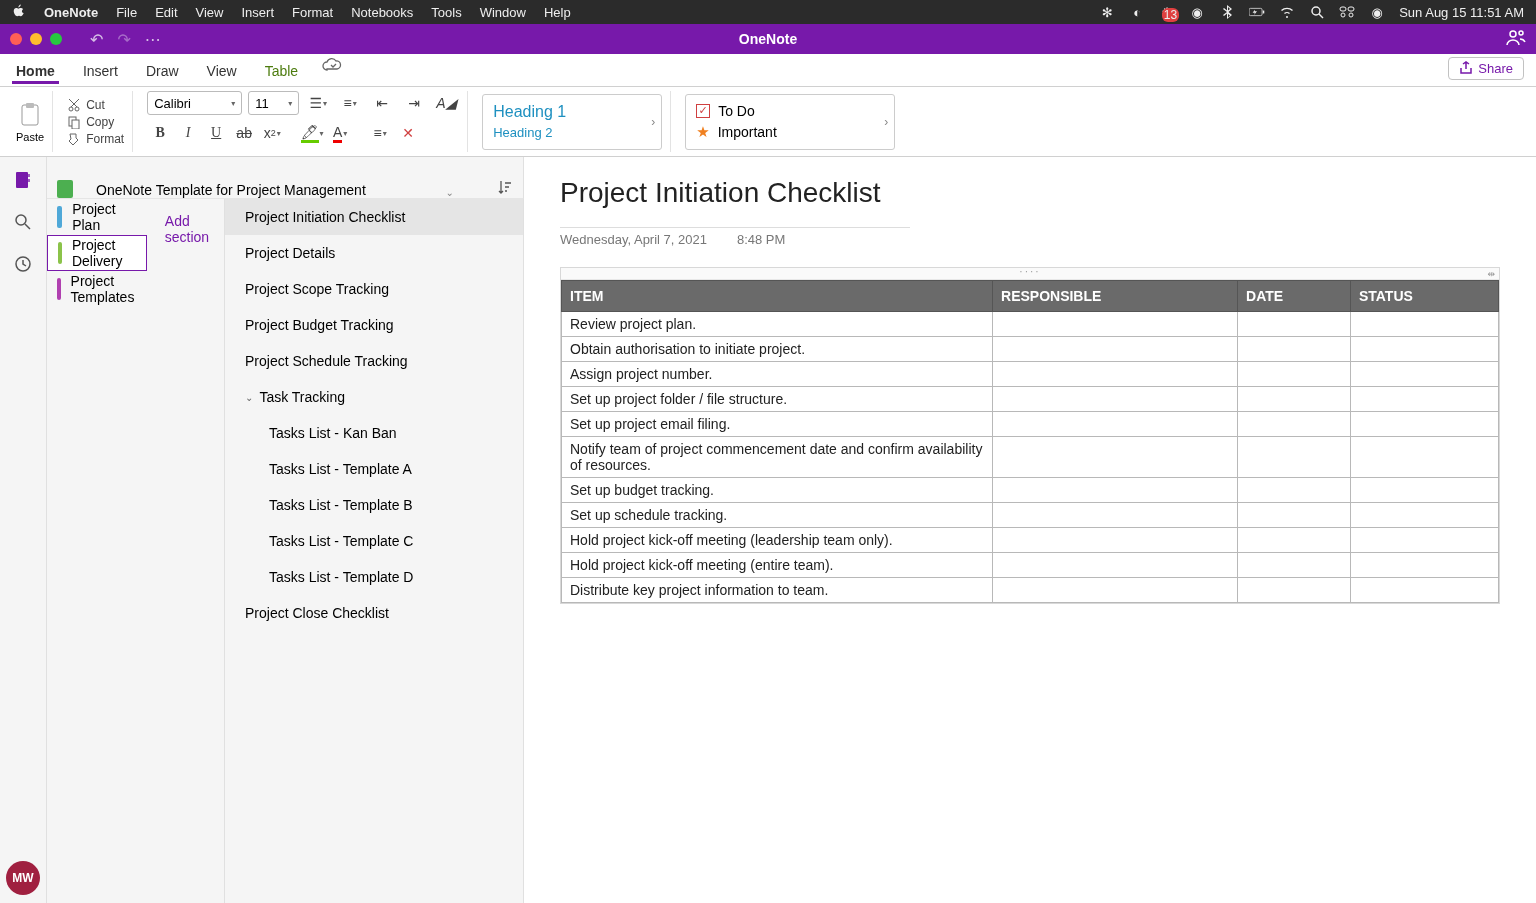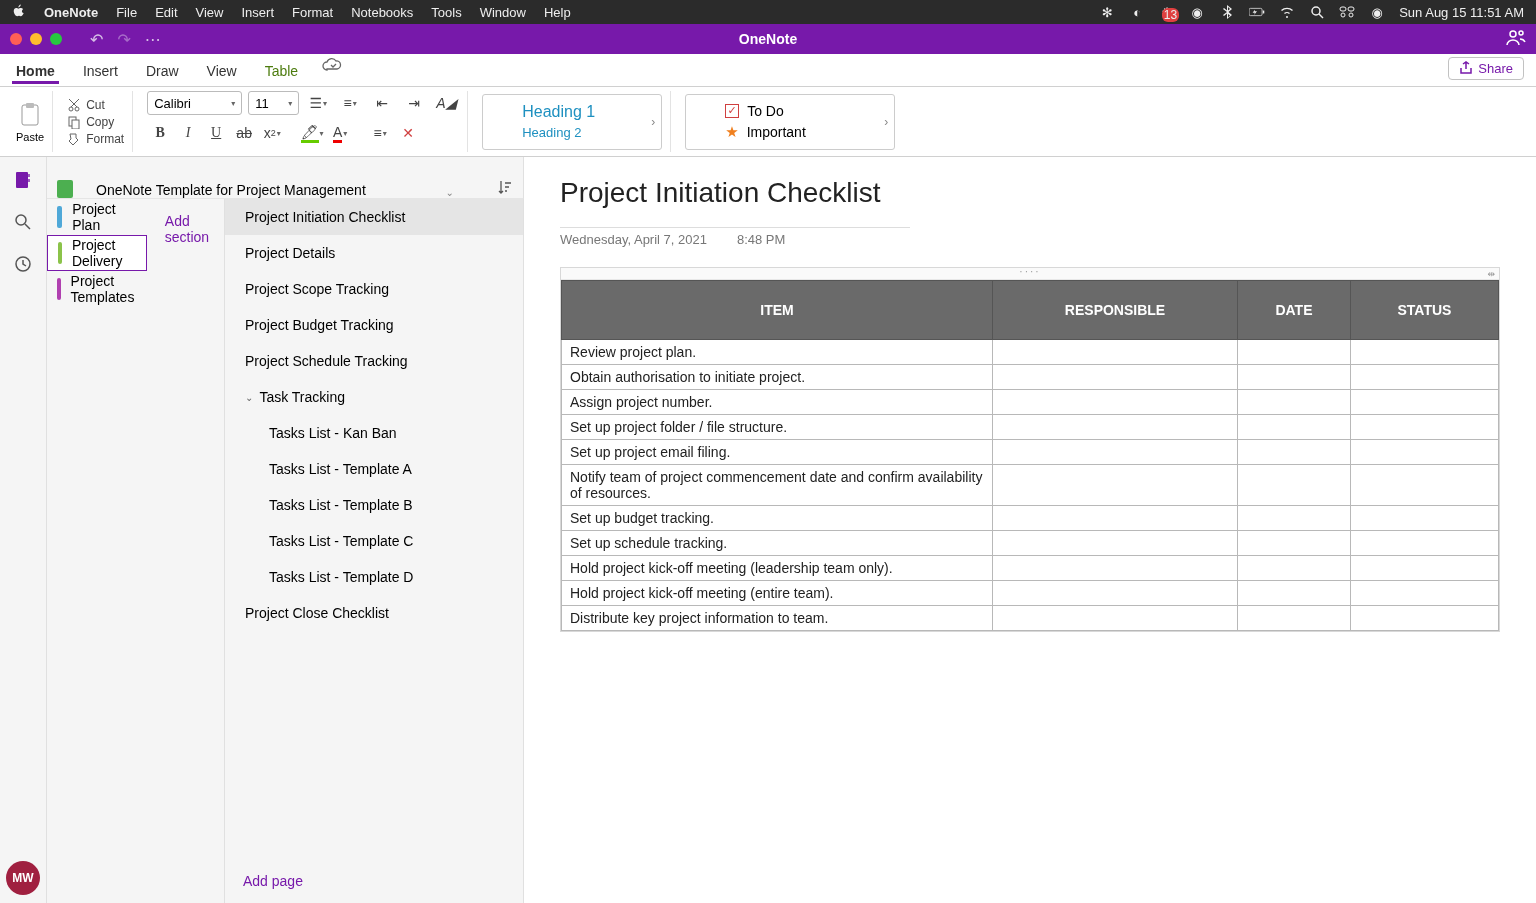--- a/index.html
+++ b/index.html
@@ -42,21 +42,21 @@
 .font-name { width: 72px; }
 .font-size { width: 28px; }
 .fmt-btn { width: 26px; height: 24px; display: inline-flex; align-items: center; justify-content: center; border-radius: 3px; color: #444; font-size: 14px; }
 .fmt-btn.bold { font-weight: 700; font-family: "Times New Roman", serif; }
 .fmt-btn.italic { font-style: italic; font-family: "Times New Roman", serif; }
 .fmt-btn.underline { text-decoration: underline; font-family: "Times New Roman", serif; }
 .fmt-btn.strike { text-decoration: line-through; }
 .dd-caret { font-size: 8px; color: #666; margin-left: 1px; }
 .styles-box, .tags-box { border: 1px solid #ccc; border-radius: 3px; width: 180px; height: 56px; display: flex; flex-direction: column; justify-content: center; padding: 4px 10px; font-size: 14px; position: relative; background: #fff; }
 .tags-box { width: 210px; }
-.styles-box .row, .tags-box .row { display: flex; align-items: center; gap: 8px; padding: 2px 0; margin-left: 29px; }
+.styles-box .row, .tags-box .row { display: flex; align-items: center; gap: 8px; padding: 2px 0; }
 .heading1 { color: #1e90c0; font-size: 16px; }
 .heading2 { color: #1e90c0; font-size: 13px; }
 .gallery-chevron { position: absolute; right: 6px; top: 50%; transform: translateY(-50%); color: #888; font-size: 12px; }
 .checkbox-icon { width: 14px; height: 14px; border: 1.5px solid #d04040; display: inline-flex; align-items: center; justify-content: center; color: #d04040; font-size: 11px; }
 .star-icon { color: #f08020; font-size: 15px; }
 
 
 .main { display: flex; height: calc(100% - 24px - 30px - 33px - 70px); }
 
 .rail { width: 47px; background: #f5f5f5; border-right: 1px solid #e0e0e0; display: flex; flex-direction: column; align-items: center; padding-top: 12px; gap: 20px; }
@@ -83,21 +83,21 @@
 .content { flex: 1; padding: 20px 36px; overflow: auto; background: #fff; }
 .page-title { font-size: 28px; color: #222; font-weight: 400; font-family: "Calibri Light", sans-serif; padding-bottom: 2px; }
 .page-meta { display: flex; gap: 30px; font-size: 13px; color: #777; border-top: 1px solid #ddd; margin-top: 16px; padding-top: 4px; width: 350px; }
 
 .note-container { margin-top: 20px; border: 1px solid #d8d8d8; position: relative; }
 .note-handle { height: 12px; background: #fafafa; border-bottom: 1px solid #e8e8e8; position: relative; }
 .note-handle::after { content: "····"; position: absolute; left: 50%; transform: translateX(-50%); color: #999; letter-spacing: 2px; font-size: 10px; top: -2px; }
 .note-handle .resize { position: absolute; right: 4px; top: 1px; color: #999; font-size: 9px; }
 
 table.checklist { width: 100%; border-collapse: collapse; }
-.checklist th { background: #6a6a6a; color: #fff; font-size: 14px; text-align: center; padding: 21px 8px; border: 1px solid #555; font-weight: 600; }
+.checklist th { background: #6a6a6a; color: #fff; font-size: 14px; text-align: left; padding: 7px 8px; border: 1px solid #555; font-weight: 600; }
 .checklist td { border: 1px solid #b8b8b8; padding: 4px 8px; font-size: 14px; color: #222; }
 .checklist td:first-child { width: 46%; }
 
 .user-badge { position: fixed; left: 6px; bottom: 8px; width: 34px; height: 34px; border-radius: 50%; background: #a02040; color: #fff; display: flex; align-items: center; justify-content: center; font-size: 12px; font-weight: 600; }
 .full-header { position: relative; }
 </style>
 </head>
 <body>
 
 <div class="mac-menubar">
@@ -374,21 +374,20 @@
               <span>Tasks List - Template C</span>
             </div>
             <div class="page-item sub2">
               <span>Tasks List - Template D</span>
             </div>
             <div class="page-item">
               <span>Project Close Checklist</span>
             </div>
           </div>
         <div class="spacer" style="flex:1"></div>
-        <div class="add-link">Add page</div>
       </div>
     </div>
   </div>
 
   <div class="content">
     <div class="page-title">Project Initiation Checklist</div>
     <div class="page-meta">
       <span>Wednesday, April 7, 2021</span>
       <span>8:48 PM</span>
     </div>

